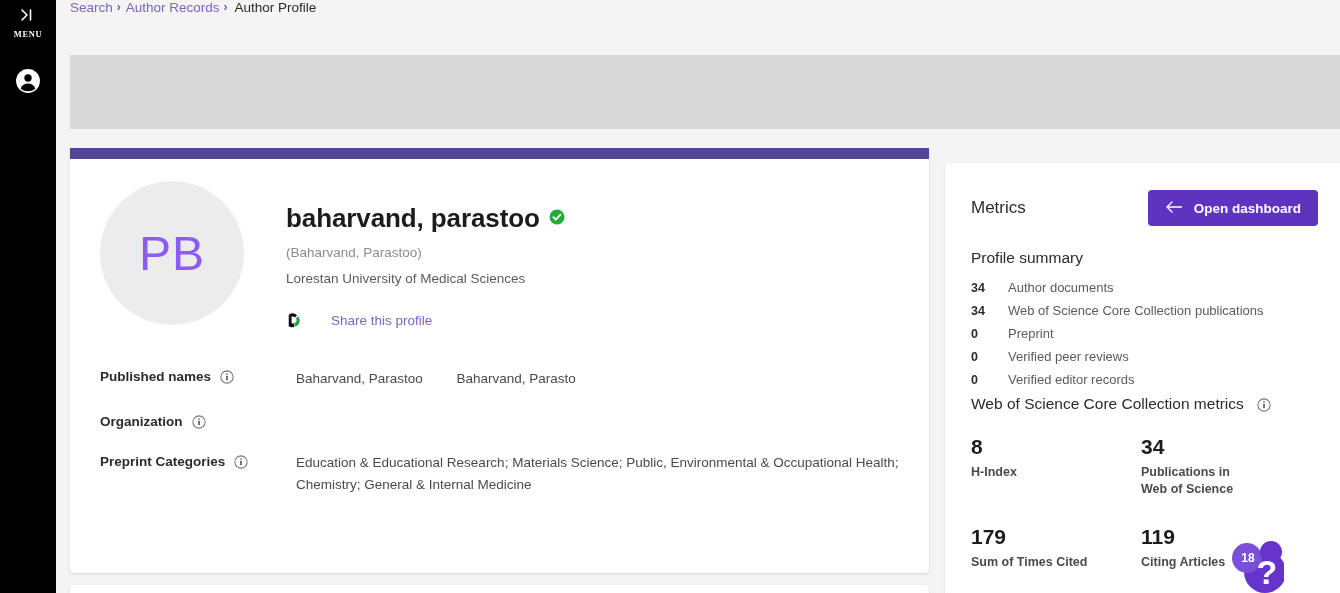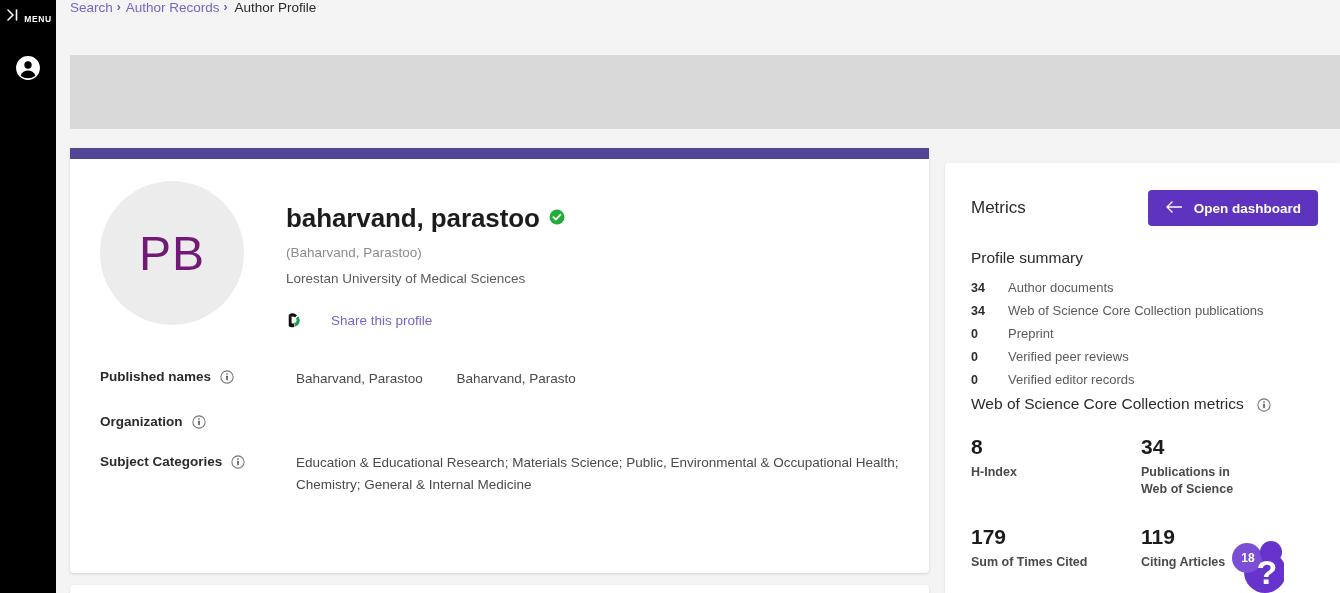--- a/index.html
+++ b/index.html
@@ -12,21 +12,21 @@
   }
   .page { position: relative; width: 1340px; height: 593px; }
 
   
   .rail {
     position: absolute; left: 0; top: 0;
     width: 56px; height: 593px;
     background: #000;
     display: flex; flex-direction: column; align-items: center;
   }
-  .rail-menu { margin-top: 8px; display: flex; flex-direction: row; align-items: center; cursor: pointer; }
+  .rail-menu { margin-top: 8px; display: flex; flex-direction: column; align-items: center; cursor: pointer; font-family: Liberation Serif, serif; }
   .rail-menu .glyph { color: #fff; font-size: 17px; line-height: 18px; letter-spacing: -1px; font-weight: 400; }
   .rail-menu .label { color: #fff; font-size: 8.5px; letter-spacing: .6px; margin-top: 3px; font-weight: 700; }
   .rail-account { margin-top: 29px; cursor: pointer; }
 
   
   .content { position: absolute; left: 56px; top: 0; width: 1284px; height: 593px; }
 
   
   .crumbs {
     display: flex; align-items: flex-start;
@@ -53,21 +53,21 @@
     box-shadow: 0 1px 3px rgba(0,0,0,.13);
   }
   .accent-bar { height: 11px; background: #534795; }
   .card-pad { padding: 22px 28px 0 30px; }
 
   .head-row { display: flex; }
   .avatar {
     width: 144px; height: 144px; border-radius: 50%;
     background: #ececec;
     display: flex; align-items: center; justify-content: center;
-    color: #701a75; font-size: 48px; font-weight: 400; letter-spacing: 1px;
+    color: #8b5cf6; font-size: 48px; font-weight: 400; letter-spacing: 1px;
     flex: 0 0 auto;
   }
   .head-text { margin-left: 42px; padding-top: 22px; }
   .name-line { display: flex; align-items: center; }
   .name {
     font-size: 26px; font-weight: 700; color: #1c1c1c; letter-spacing: -.1px;
   }
   .verified { margin-left: 9px; display: block; }
   .alias { margin-top: 11px; font-size: 13.5px; color: #8c8c8c; }
   .org { margin-top: 11px; font-size: 13.5px; color: #5b5b5b; }
@@ -240,21 +240,21 @@
                   <circle cx="8" cy="8" r="7" fill="none" stroke="#767676" stroke-width="1.2"></circle>
                   <circle cx="8" cy="4.6" r="0.95" fill="#3b3b3b"></circle>
                   <rect x="7.2" y="6.6" width="1.6" height="5.2" rx="0.6" fill="#3b3b3b"></rect>
                 </svg>
               </span>
             </div>
           </div>
 
           <div class="drow">
             <div class="dlabel">
-              <span>Subject Categories</span>
+              <span>Preprint Categories</span>
               <span class="info">
                 <svg class="info-ico" width="14" height="14" viewBox="0 0 16 16" aria-hidden="true">
                   <circle cx="8" cy="8" r="7" fill="none" stroke="#767676" stroke-width="1.2"></circle>
                   <circle cx="8" cy="4.6" r="0.95" fill="#3b3b3b"></circle>
                   <rect x="7.2" y="6.6" width="1.6" height="5.2" rx="0.6" fill="#3b3b3b"></rect>
                 </svg>
               </span>
             </div>
             <div class="dval">Education &amp; Educational Research;  Materials Science;  Public, Environmental &amp; Occupational Health;  Chemistry;  General &amp; Internal Medicine</div>
           </div>

